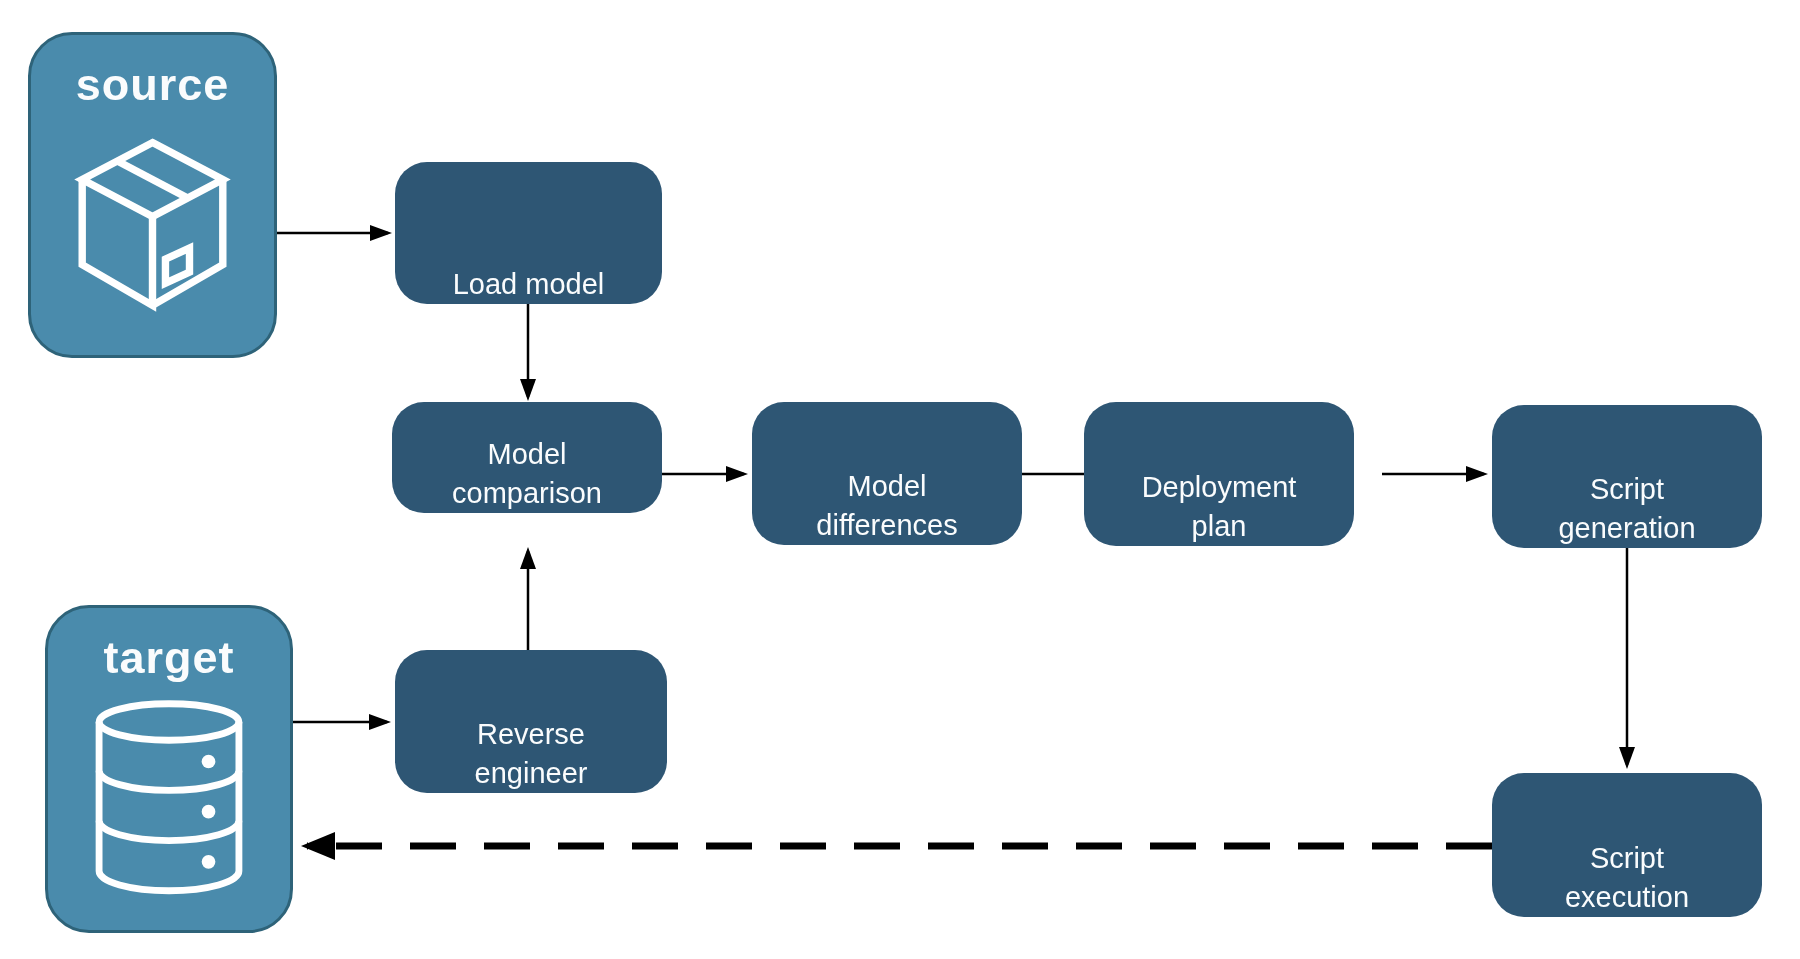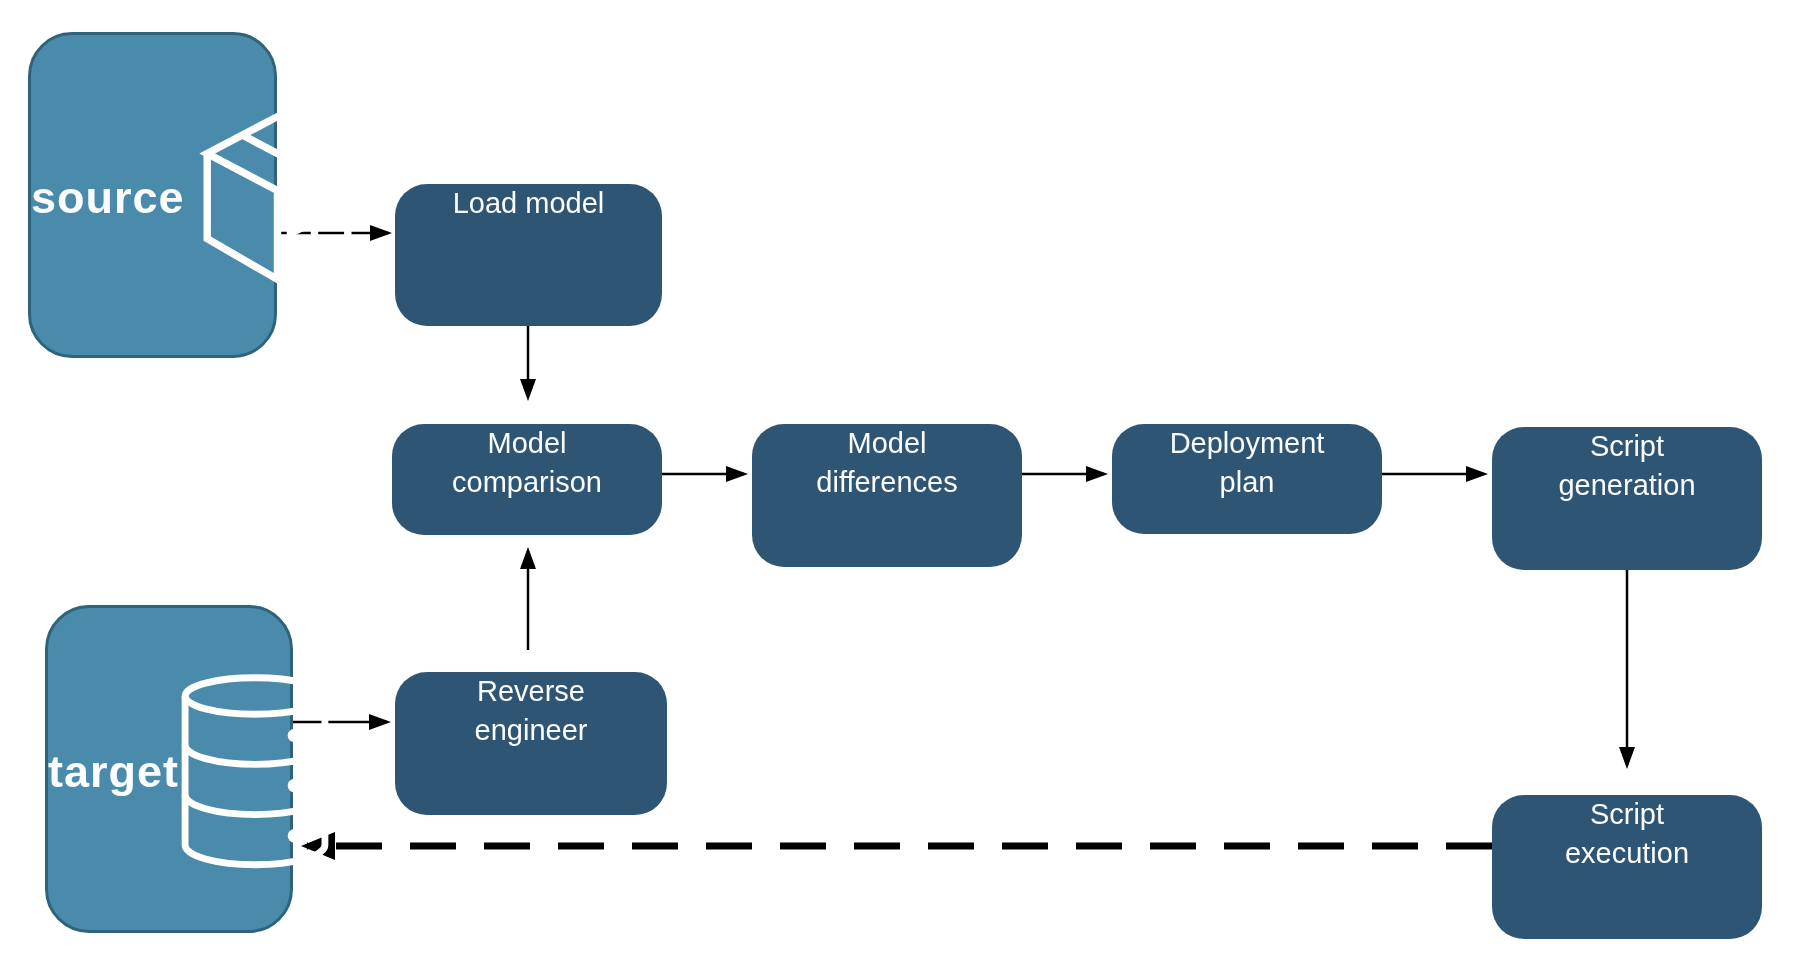--- a/index.html
+++ b/index.html
@@ -21,47 +21,46 @@
     width: 1800px;
     height: 959px;
   }
   
   .node {
     position: absolute;
     background: var(--node-fill, #2E5674);
     color: var(--text, #FAFCFD);
     border-radius: 32px;
     display: flex;
-    align-items: flex-start;
+    align-items: flex-end;
     justify-content: center;
     text-align: center;
     box-sizing: border-box;
     padding: 0 34px;
     font-size: 29px;
     line-height: 39px;
     font-weight: 400;
-    margin-top: 22px;
   }
   #n-load        { left: 395px;  top: 162px; width: 267px; height: 142px; }
   #n-comparison  { left: 392px;  top: 402px; width: 270px; height: 111px; }
   #n-differences { left: 752px;  top: 402px; width: 270px; height: 143px; }
-  #n-deployment  { left: 1112px; top: 402px; width: 270px; height: 110px; }
+  #n-deployment  { left: 1084px; top: 402px; width: 270px; height: 144px; }
   #n-scriptgen   { left: 1492px; top: 405px; width: 270px; height: 143px; }
   #n-reverse     { left: 395px;  top: 650px; width: 272px; height: 143px; }
   #n-scriptexec  { left: 1492px; top: 773px; width: 270px; height: 144px; }
 
   
   .endpoint {
     position: absolute;
     background: var(--endpoint-fill, #4A8BAC);
     border: 3px solid var(--endpoint-border, #2E6379);
     border-radius: 44px;
     box-sizing: border-box;
     display: flex;
-    flex-direction: row;
+    flex-direction: column;
     align-items: center;
     padding-top: 24px;
     padding-bottom: 18px;
   }
   #ep-source { left: 28px; top: 32px;  width: 249px; height: 326px; }
   #ep-target { left: 45px; top: 605px; width: 248px; height: 328px; justify-content: space-between; }
   .ep-label {
     color: var(--text, #FFFFFF);
     font-size: 45px;
     font-weight: 800;

